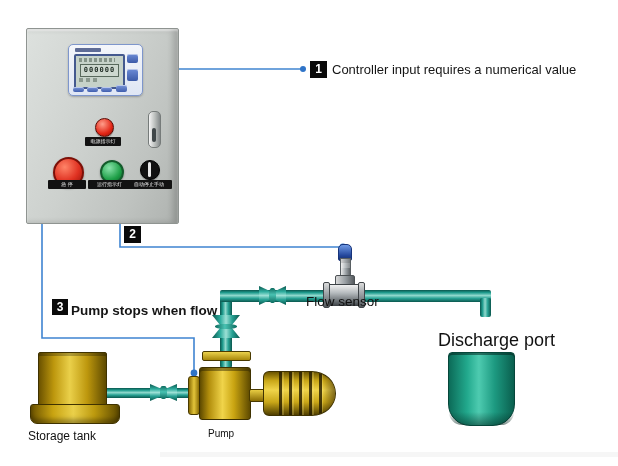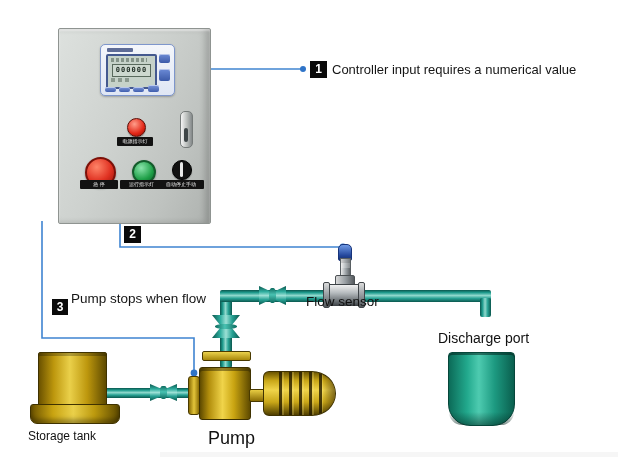--- a/index.html
+++ b/index.html
@@ -8,21 +8,20 @@
     font-family:"Liberation Sans", sans-serif; overflow:hidden;
   }
   .abs { position:absolute; }
 
   
   .cabinet {
     left:26px; top:28px; width:151px; height:194px;
     background:linear-gradient(115deg,#dde1de 0%,#cdd1ce 45%,#bfc3c0 75%,#aeb2af 100%);
     border:1px solid #8f9491; border-radius:2px;
     box-shadow:inset -5px 0 6px rgba(0,0,0,.18), inset 0 2px 2px rgba(255,255,255,.7);
-    margin-left:32px;
   }
   .controller {
     left:41px; top:15px; width:73px; height:50px;
     background:linear-gradient(180deg,#f4f6fb,#dfe6f4);
     border:1px solid #7e96cc; border-radius:5px;
     box-shadow:0 1px 2px rgba(0,0,0,.25);
   }
   .ctrl-brand { left:6px; top:3px; width:26px; height:4px; background:#2c3e74; opacity:.75; border-radius:1px; }
   .lcd {
     left:5px; top:9px; width:47px; height:31px;
@@ -188,21 +187,21 @@
     <div class="abs knob"></div>
     <div class="abs plate" style="left:99px;top:151px;width:46px;height:9px;">自动停止手动</div>
   </div>
 
   <div class="abs marker" style="left:310px;top:61px;">1</div>
   <div class="abs ann-text" style="left:332px;top:62px;">Controller input requires a numerical value</div>
 
   <div class="abs marker" style="left:124px;top:226px;">2</div>
 
   <div class="abs marker" style="left:52px;top:299px;width:16px;height:16px;line-height:16px;">3</div>
-  <div class="abs ann-text2" style="left:71px;top:291px;">
+  <div class="abs ann-text2" style="left:71px;top:303px;font-weight:bold;">
     <div>Pump stops when flow</div>
   </div>
 
   <div class="abs pipe-h" style="left:103px;top:388px;width:87px;height:10px;"></div>
   <div class="abs" style="left:150px;top:384px;width:27px;height:17px;">
     <div class="cone-l"></div>
     <div class="cone-r"></div>
     <div class="coupling-ring"></div>
   </div>
 
@@ -235,19 +234,19 @@
   <div class="abs eq-label" style="left:28px;top:429px;font-size:12px;">Storage tank</div>
 
   <div class="abs pump-flange-bar"></div>
   <div class="abs pump-inlet"></div>
   <div class="abs pump-body"></div>
   <div class="abs shaft"></div>
   <div class="abs motor">
     <div class="motor-ribs"></div>
     <div class="motor-cap"></div>
   </div>
-  <div class="abs eq-label" style="left:208px;top:428px;font-size:18px;">Pump</div>
-
-  <div class="abs eq-label" style="left:438px;top:330px;font-size:14px;">Discharge port</div>
+  <div class="abs eq-label" style="left:208px;top:428px;font-size:10px;">Pump</div>
+
+  <div class="abs eq-label" style="left:438px;top:330px;font-size:18px;">Discharge port</div>
   <div class="abs discharge"></div>
 
   <div class="abs bottom-strip"></div>
 </div>
 
 </body></html>

